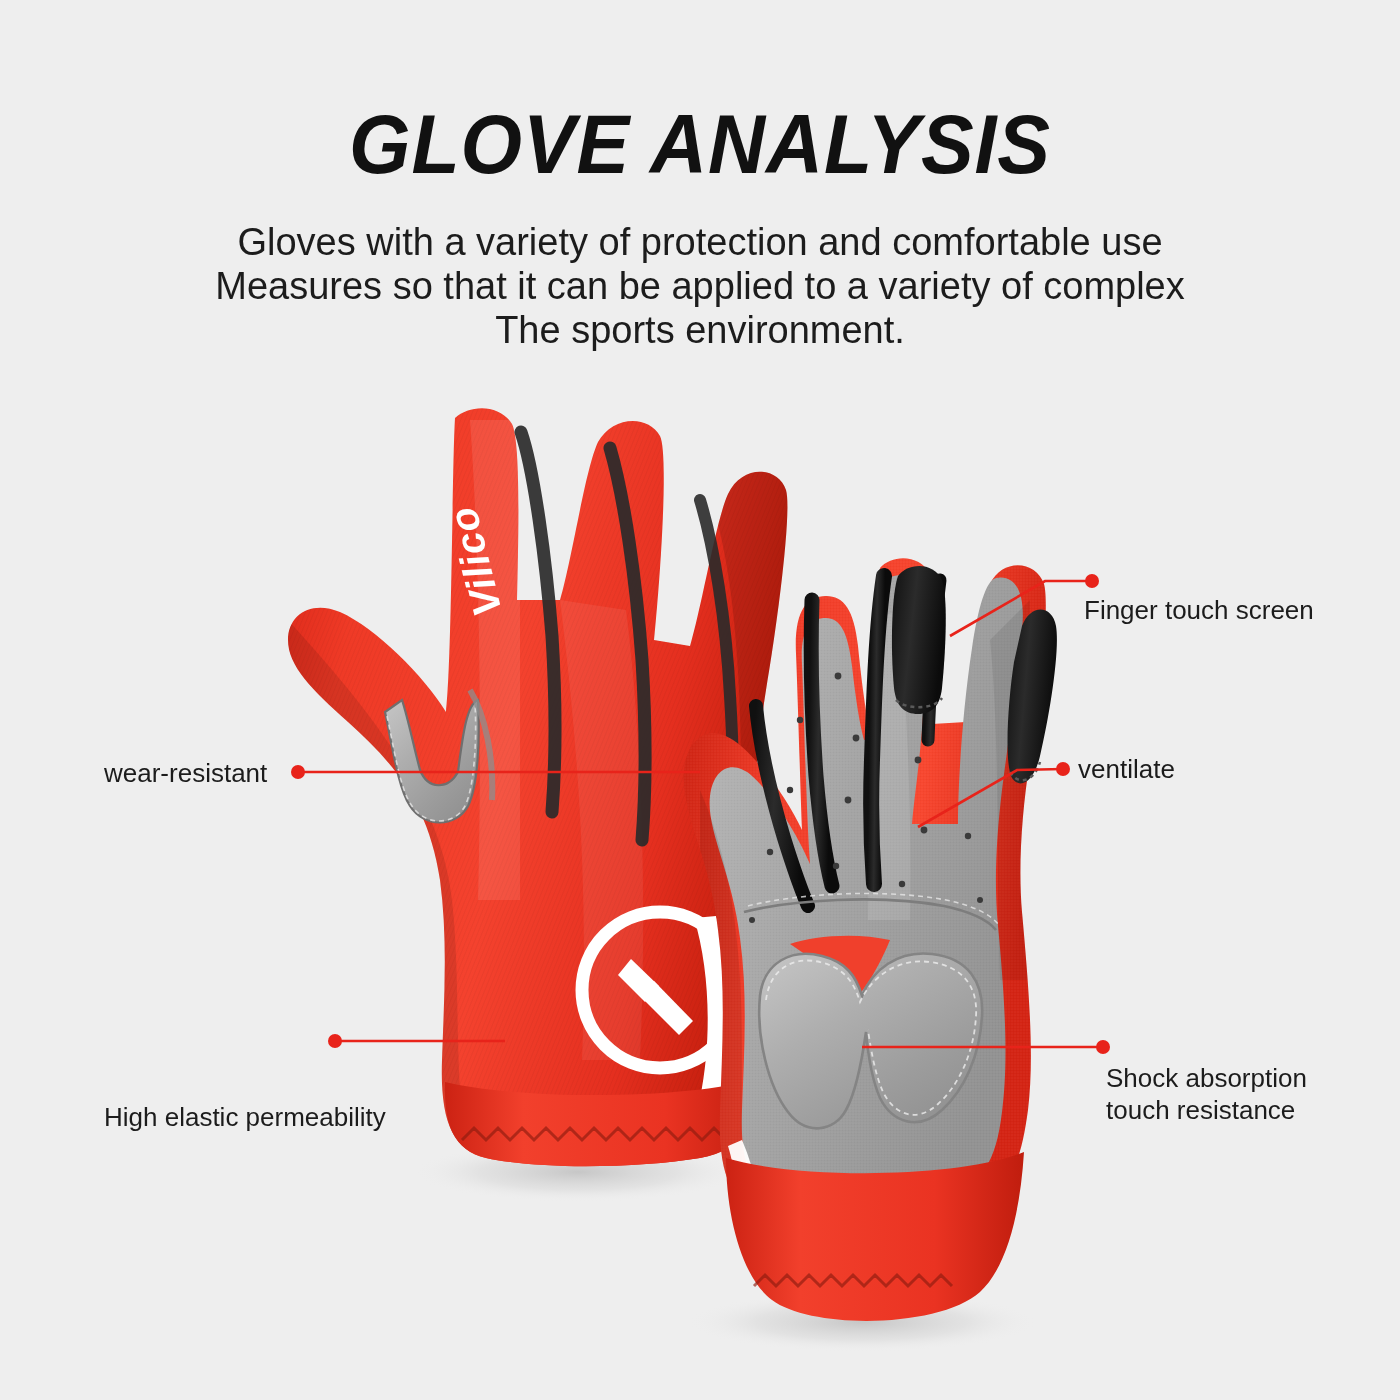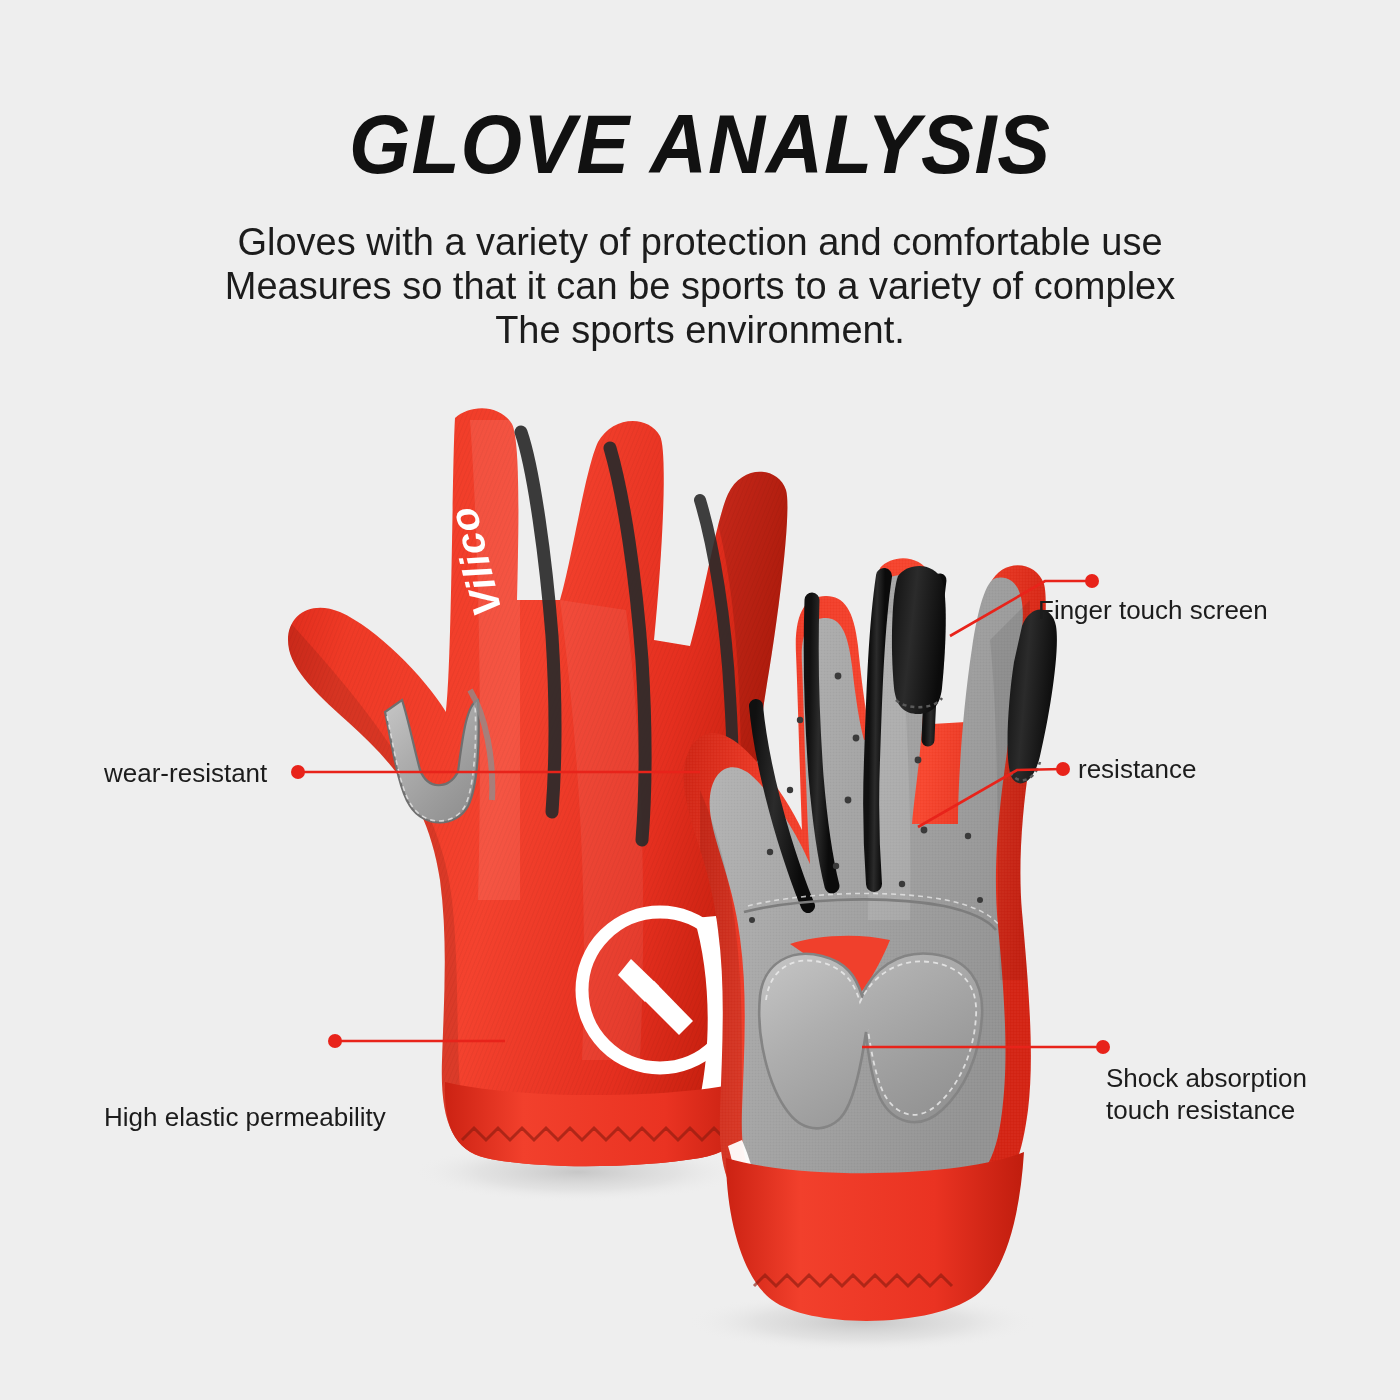--- a/index.html
+++ b/index.html
@@ -64,21 +64,21 @@
   .callout {
     position: absolute;
     font-size: 26px;
     line-height: 32px;
     color: #1c1c1c;
     white-space: nowrap;
   }
   .callout.right { text-align: left; }
   .callout.left  { text-align: left; }
 
-  #callout-finger      { left: 1038px; top: 594px; }
+  #callout-finger      { left: 1084px; top: 594px; }
   #callout-ventilate   { left: 1078px; top: 753px; }
   #callout-shock       { left: 1062px; top: 1062px; margin-left: 44px; }
   #callout-wear        { left: 104px;  top: 757px; }
   #callout-elastic     { left: 104px;  top: 1101px; }
 
   .callout .cl-line { display: block; }
 
   #leaders {
     position: absolute;
     left: 0; top: 0;
@@ -88,21 +88,21 @@
 </style>
 </head>
 <body>
 
 <div id="stage">
 
   <div id="header">
     <h1 id="title">GLOVE ANALYSIS</h1>
     <div id="subtitle">
       <span class="sub-line">Gloves with a variety of protection and comfortable use</span>
-      <span class="sub-line">Measures so that it can be sports to a variety of complex</span>
+      <span class="sub-line">Measures so that it can be applied to a variety of complex</span>
       <span class="sub-line">The sports environment.</span>
     </div>
   </div>
 
   <svg id="artwork" viewBox="0 0 1400 1400">
     <defs>
 
       <linearGradient id="redBack" x1="0" y1="0" x2="1" y2="0.25">
         <stop offset="0" stop-color="#d92618"></stop>
         <stop offset="0.18" stop-color="#ef3a26"></stop>
@@ -434,21 +434,21 @@
         <circle cx="1063" cy="769" r="7"></circle>
         <circle cx="1103" cy="1047" r="7"></circle>
         <circle cx="298" cy="772" r="7"></circle>
         <circle cx="335" cy="1041" r="7"></circle>
       </g>
     </g>
   </svg>
 
   <div class="callout right" id="callout-finger">Finger touch screen</div>
 
-  <div class="callout right" id="callout-ventilate">resistance</div>
+  <div class="callout right" id="callout-ventilate">ventilate</div>
 
   <div class="callout right" id="callout-shock">
     <span class="cl-line">Shock absorption</span>
     <span class="cl-line">touch resistance</span>
   </div>
 
   <div class="callout left" id="callout-wear">wear-resistant</div>
 
   <div class="callout left" id="callout-elastic">High elastic permeability</div>
 

